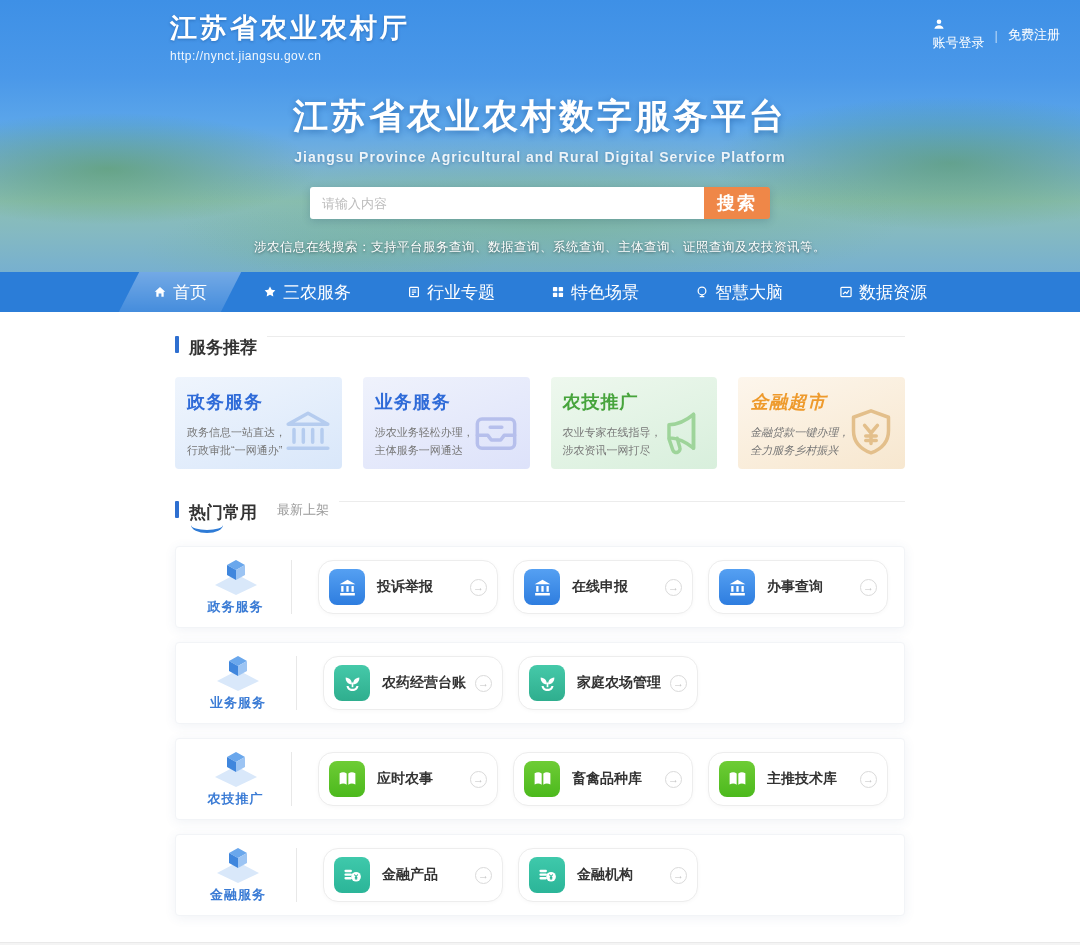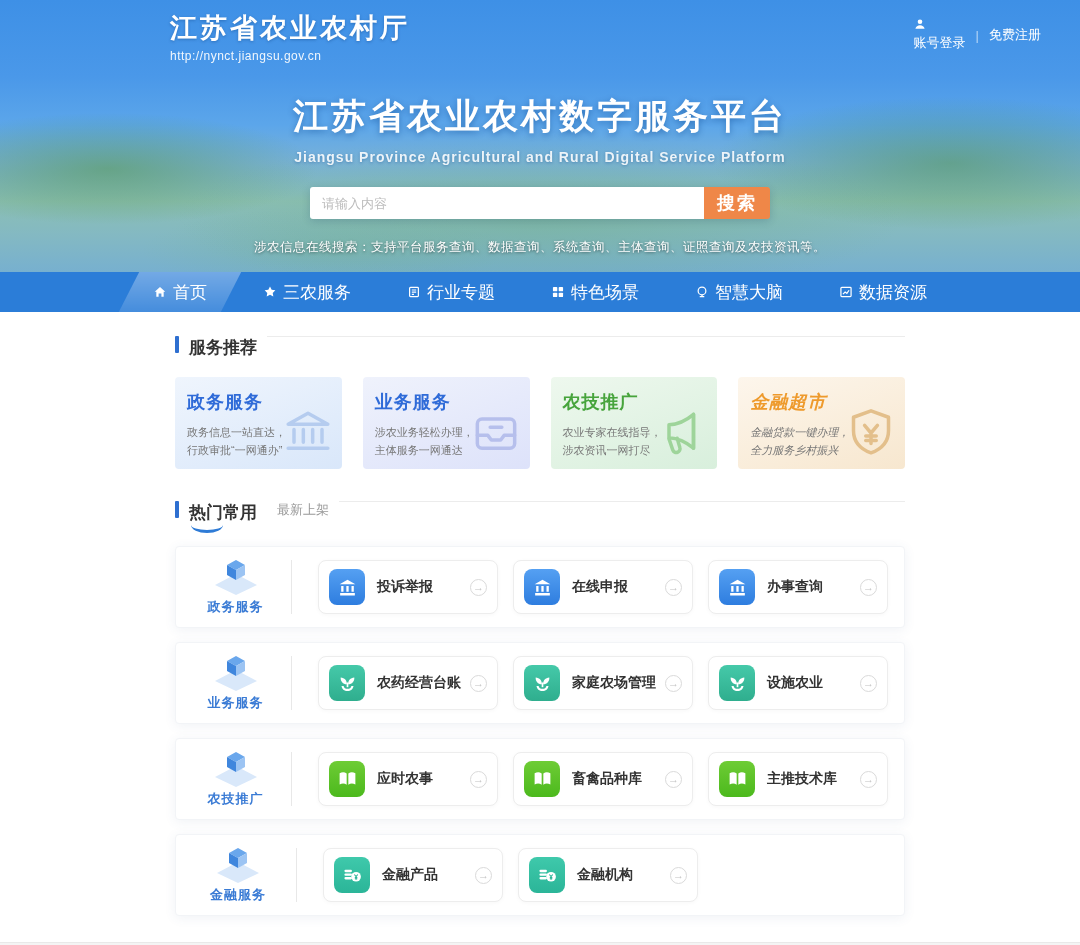--- a/index.html
+++ b/index.html
@@ -8,21 +8,21 @@
 
   
   .hero { position:relative; width:1080px; height:272px; color:#fff;
     background:
       radial-gradient(ellipse 300px 80px at 10% 62%, rgba(84,150,74,.55), transparent 70%),
       radial-gradient(ellipse 340px 95px at 88% 60%, rgba(78,145,70,.5), transparent 70%),
       radial-gradient(ellipse 520px 120px at 50% 80%, rgba(105,170,120,.35), transparent 70%),
       radial-gradient(ellipse 260px 60px at 30% 92%, rgba(120,180,150,.4), transparent 70%),
       linear-gradient(180deg,#3e90e6 0%,#4a98e9 28%,#5ca6ea 46%,#79b2d8 60%,#8bbfb4 74%,#84b9c2 86%,#77b0cf 100%);
   }
-  .topbar { display:flex; justify-content:space-between; align-items:flex-start; padding:10px 39px 0 170px;gap:36px; }
+  .topbar { display:flex; justify-content:space-between; align-items:flex-start; padding:10px 20px 0 170px;gap:36px; }
   .logo-name { font-family:"DejaVu Serif","Liberation Serif",serif; font-weight:bold;
     font-size:27px; letter-spacing:3px; text-shadow:0 1px 3px rgba(0,50,110,.35); }
   .logo-url { font-size:12px; margin-top:3px; opacity:.92; letter-spacing:.5px; }
   .account { display:flex; align-items:center; gap:10px; font-size:13px; margin-top:8px; }
   .account .sep { opacity:.6; }
   .acct-link { display:flex; align-items:flex-start; gap:4px; cursor:pointer;flex-direction:column; }
   .hero-title { text-align:center; margin-top:30px; font-size:35px; font-weight:bold;
     letter-spacing:3px; text-shadow:0 2px 6px rgba(0,60,130,.45); }
   .hero-sub { text-align:center; margin-top:9px; font-size:14px; letter-spacing:1px;
     color:rgba(255,255,255,.88); text-shadow:0 1px 3px rgba(0,60,130,.35);font-weight:bold; }
@@ -77,21 +77,21 @@
   .hot-head { margin-top:32px; }
   .hot-rows { margin-top:22px; }
   .hot-row { display:flex; align-items:center; background:#fff; border-radius:4px;
     box-shadow:0 2px 12px rgba(60,90,140,.08); border:1px solid #f2f4f7;
     padding:11px 16px; margin-bottom:14px; min-height:76px; }
   .hot-label { width:92px; text-align:center; }
   .cat-icon { width:50px; height:38px; display:block; margin:0 auto; }
   .cat-name { font-size:13px; font-weight:bold; color:#3a7bd5; margin-top:2px; letter-spacing:1px; }
   .vdiv { width:1px; height:54px; background:#e8e8e8; margin:0 26px 0 12px; }
   .hot-items { display:flex; gap:15px; flex:1; }
-  .hot-item { width:180px; height:54px; border:1px solid #ededed; border-radius:8px;
+  .hot-item { width:180px; height:54px; border:1px solid #ededed; border-radius:15px;
     display:flex; align-items:center; padding:0 10px; cursor:pointer;
     box-shadow:0 1px 4px rgba(0,0,0,.03); background:#fff; }
   .item-ic { width:36px; height:36px; border-radius:8px; display:flex; align-items:center;
     justify-content:center; flex:none; }
   .item-ic svg { width:21px; height:21px; }
   .ic-blue  { background:linear-gradient(180deg,#55a0f2,#2e7ddf); }
   .ic-teal  { background:linear-gradient(180deg,#45c9a9,#2fae8e); }
   .ic-green { background:linear-gradient(180deg,#6ecc35,#4cb91d); }
   .ic-teal2 { background:linear-gradient(180deg,#3fc9ab,#2bb598); }
   .item-label { flex:1; margin-left:12px; font-size:14px; font-weight:bold; color:#333; }
@@ -382,29 +382,20 @@
         </div>
         <div class="hot-item">
           <span class="item-ic ic-teal">
               <svg>
                 <use href="#i-sprout"></use>
               </svg>
             </span>
           <span class="item-label">家庭农场管理</span>
           <span class="arrow"></span>
         </div>
-        <div class="hot-item">
-          <span class="item-ic ic-teal">
-              <svg>
-                <use href="#i-sprout"></use>
-              </svg>
-            </span>
-          <span class="item-label">设施农业</span>
-          <span class="arrow"></span>
-        </div>
       </div>
     </div>
 
     <div class="hot-row">
       <div class="hot-label">
         <svg class="cat-icon">
             <use href="#i-cube3d"></use>
           </svg>
         <div class="cat-name">农技推广</div>
       </div>

